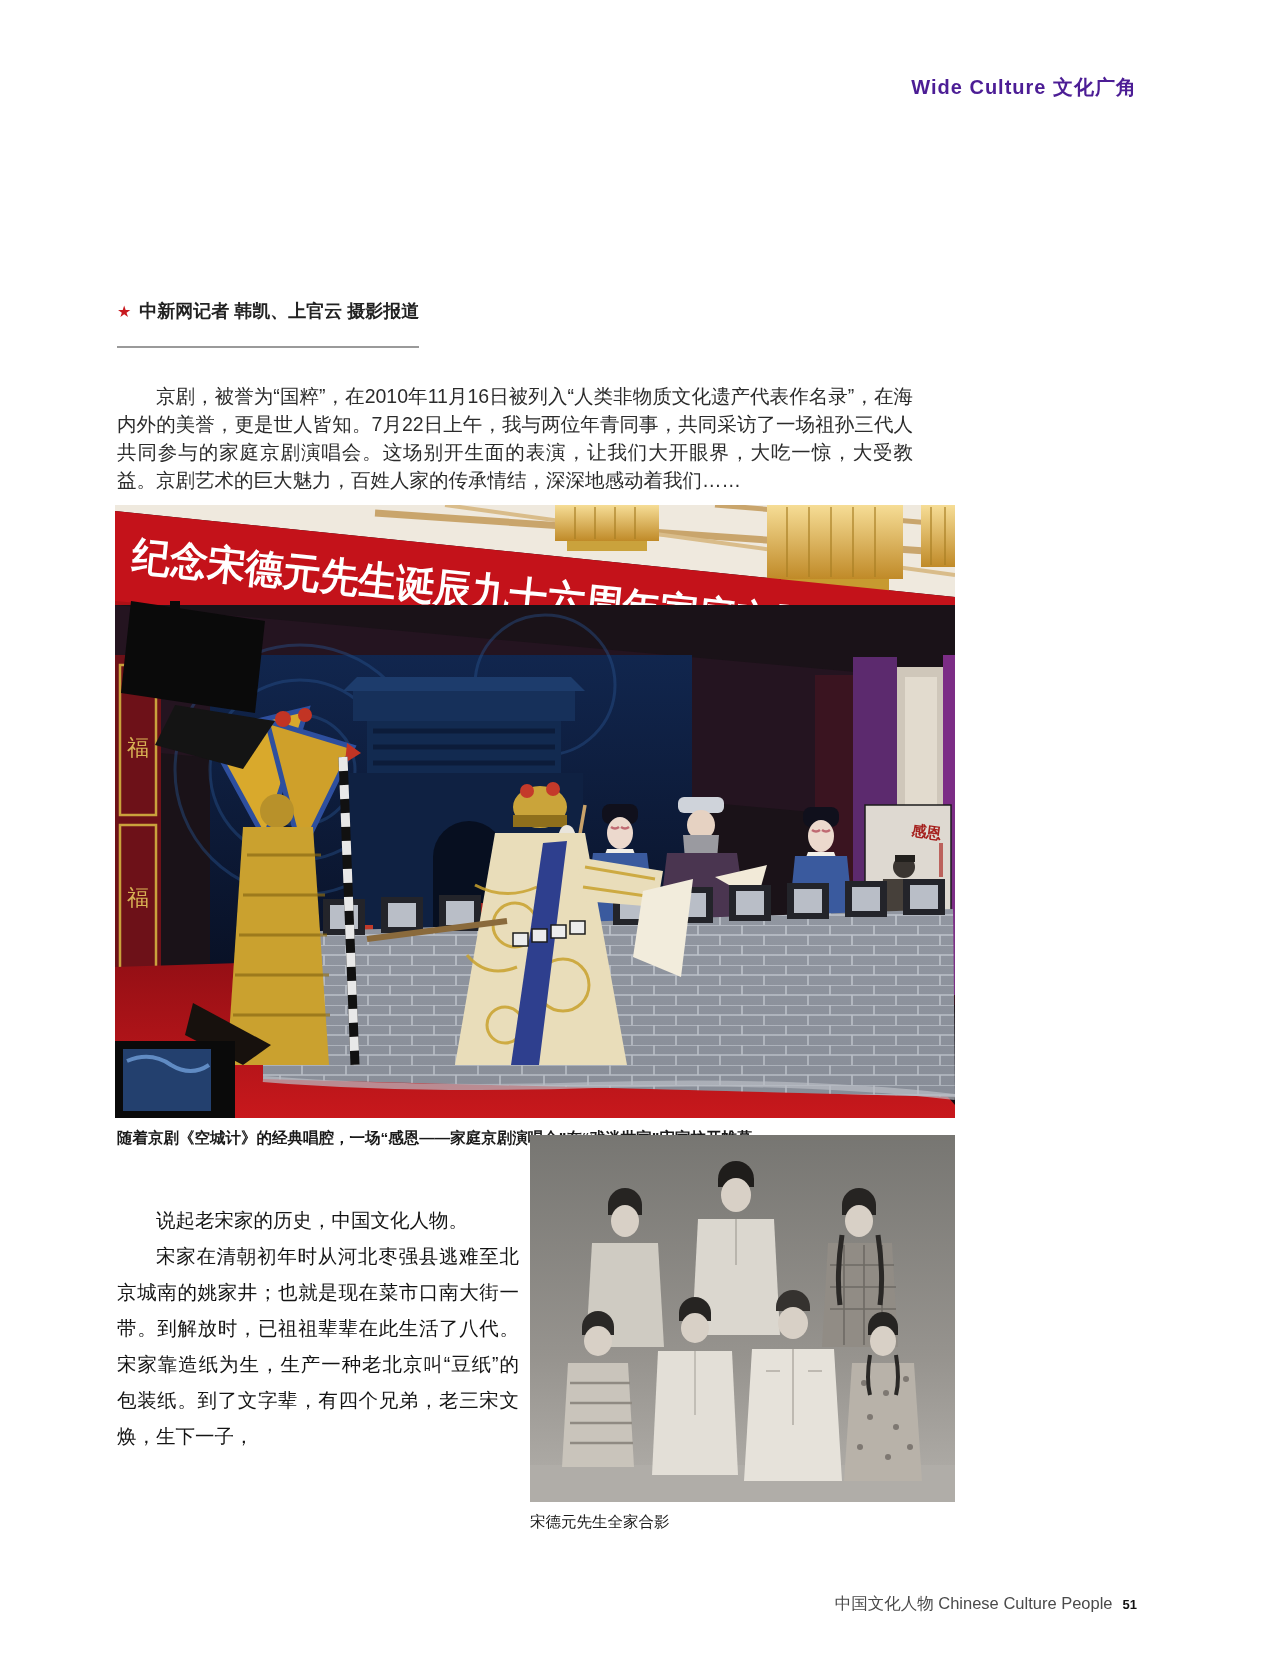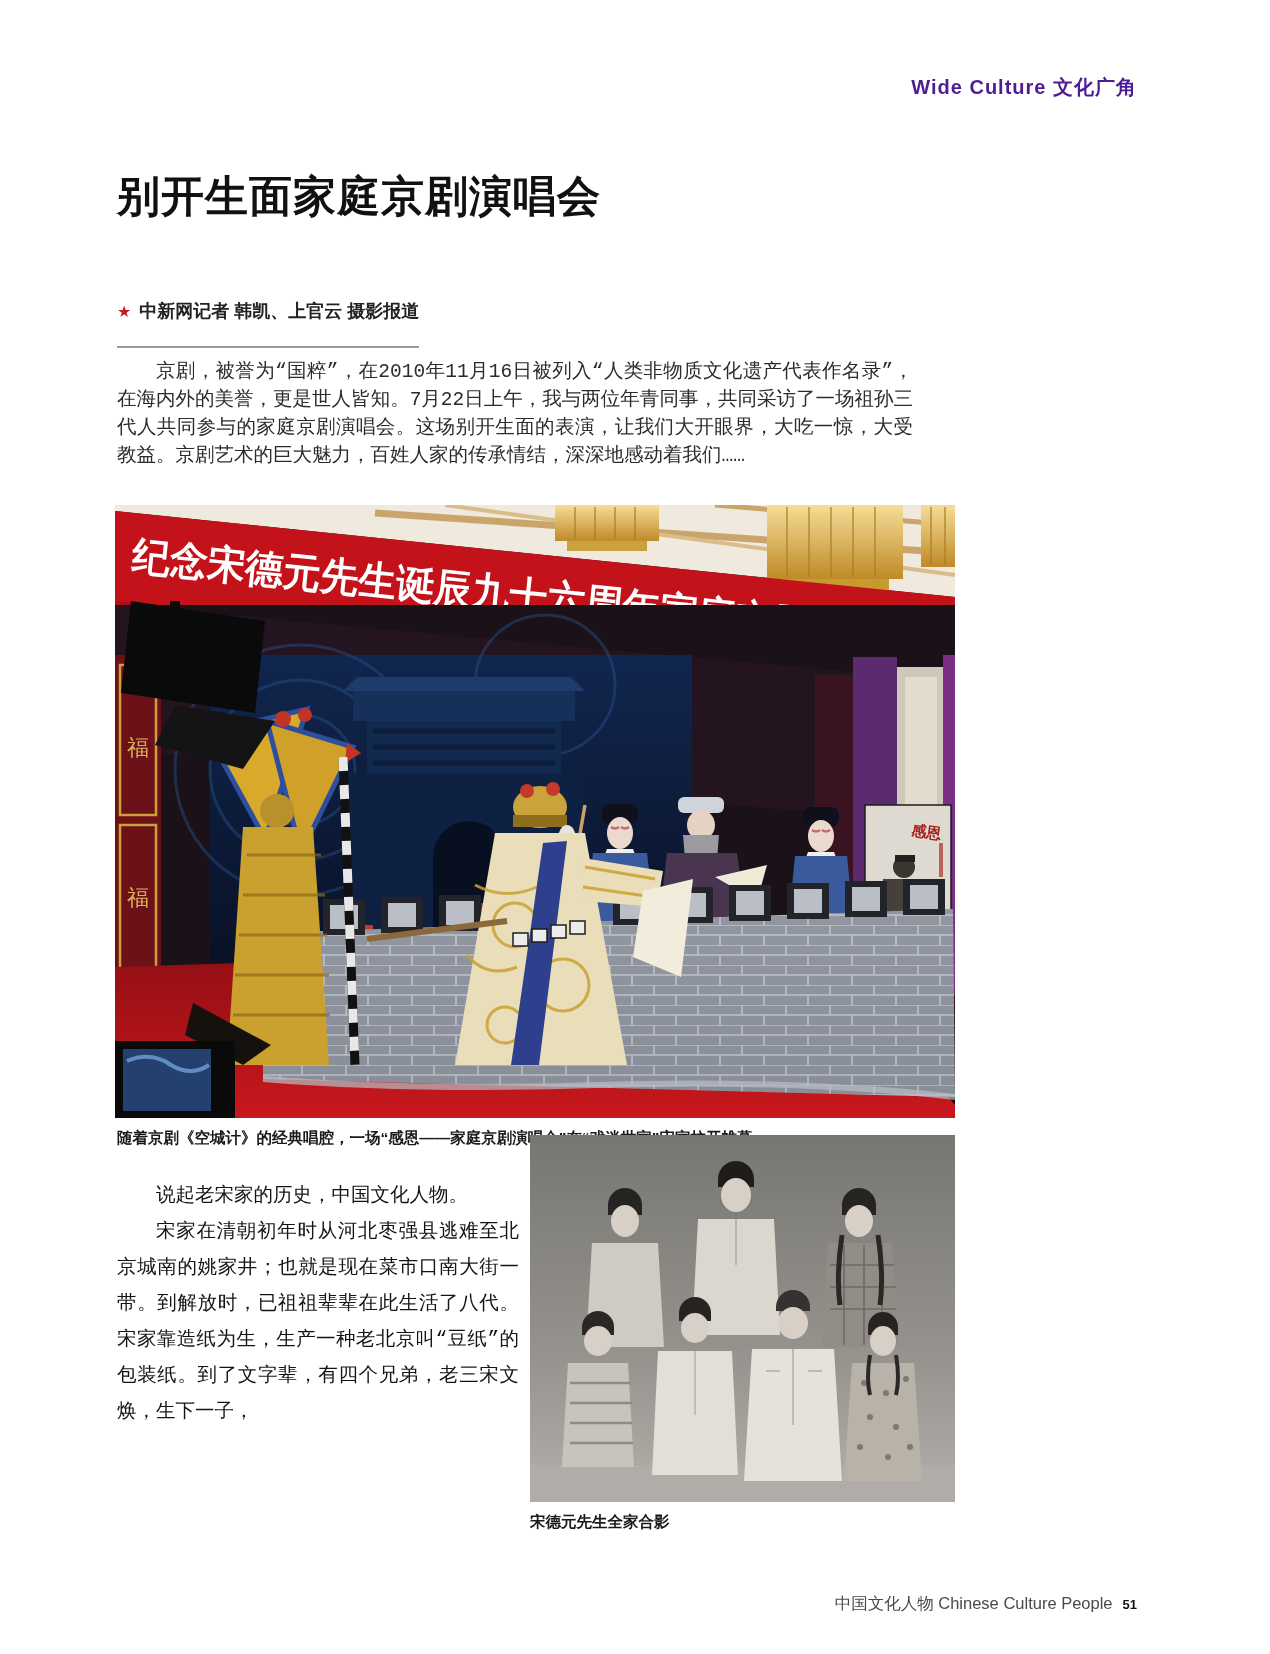--- a/index.html
+++ b/index.html
@@ -1,20 +1,20 @@
 <!DOCTYPE html>
 <html><head>
 <meta charset="utf-8">
 <style>
   html,body{margin:0;padding:0;}
   body{
     width:1270px;height:1654px;position:relative;background:#ffffff;
     font-family:"Liberation Sans","DejaVu Sans",sans-serif;color:#1a1a1a;
   }
-  .serif{font-family:Liberation Mono, monospace;}
+  .serif{font-family:Liberation Sans, sans-serif;margin-top:24px;}
 
   .mag-header{
     position:absolute;top:74px;right:133px;
     font-size:20px;font-weight:bold;color:#4c1d95;letter-spacing:1px;
   }
 
   .title-block{position:absolute;left:117px;top:168px;width:720px;}
   .title-line{
     font-family:"Liberation Serif","DejaVu Serif",serif;
     font-size:43px;font-weight:700;color:#111;line-height:57px;letter-spacing:1px;
@@ -45,36 +45,35 @@
 
   .left-col{
     position:absolute;left:117px;top:1178px;width:402px;
     font-size:19.5px;line-height:36px;color:#141414;text-align:justify;
   }
   .left-col p{margin:0;text-indent:2em;}
 
   .family-photo{position:absolute;left:530px;top:1135px;width:425px;height:367px;}
   .family-caption{
     position:absolute;left:530px;top:1512px;width:425px;
-    font-size:15.5px;font-weight:bold;color:#1a1a1a;
+    font-size:15.5px;font-weight:normal;color:#1a1a1a;
   }
 
   .footer{
     position:absolute;top:1593px;right:133px;
     font-size:16.5px;color:#4a4a4a;
   }
   .footer .pagenum{font-size:13px;font-weight:bold;color:#111;margin-left:10px;}
 </style>
 </head>
 <body>
 
 <div class="mag-header">Wide Culture  文化广角</div>
 
 <div class="title-block">
-  <div class="title-line">别开生面家庭京剧演唱会</div>
 </div>
 
 <div class="byline">
   <span class="star">★</span><span>中新网记者  韩凯、上官云  摄影报道</span>
 </div>
 
 <div class="intro serif">京剧，被誉为“国粹”，在2010年11月16日被列入“人类非物质文化遗产代表作名录”，在海内外的美誉，更是世人皆知。7月22日上午，我与两位年青同事，共同采访了一场祖孙三代人共同参与的家庭京剧演唱会。这场别开生面的表演，让我们大开眼界，大吃一惊，大受教益。京剧艺术的巨大魅力，百姓人家的传承情结，深深地感动着我们……</div>
 
 <div class="main-photo">
 <svg width="840" height="613" viewBox="0 0 840 613" xmlns="http://www.w3.org/2000/svg">

